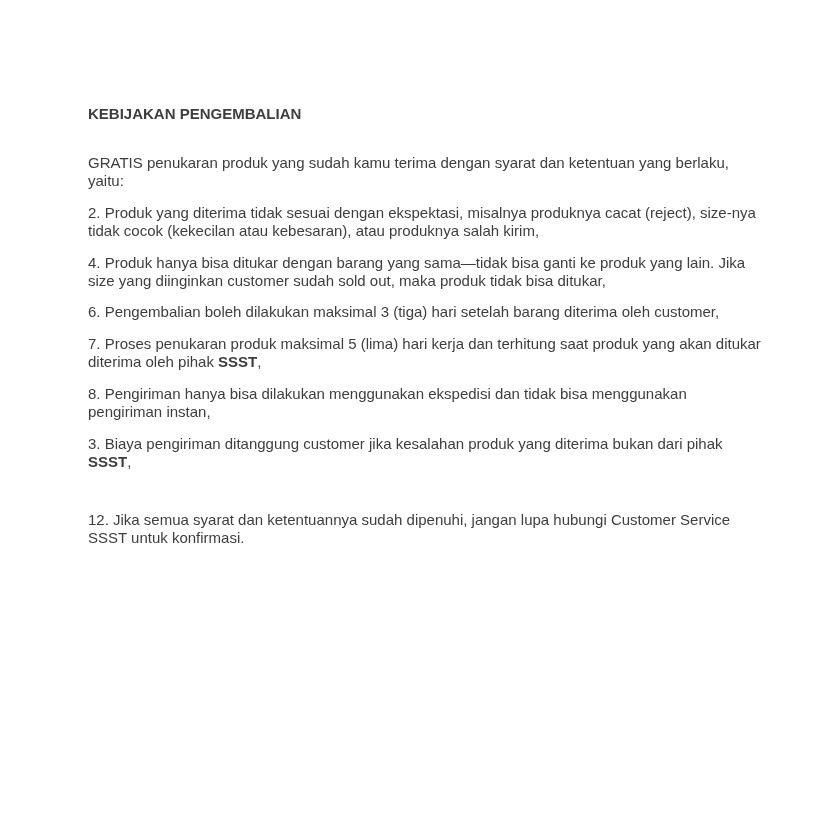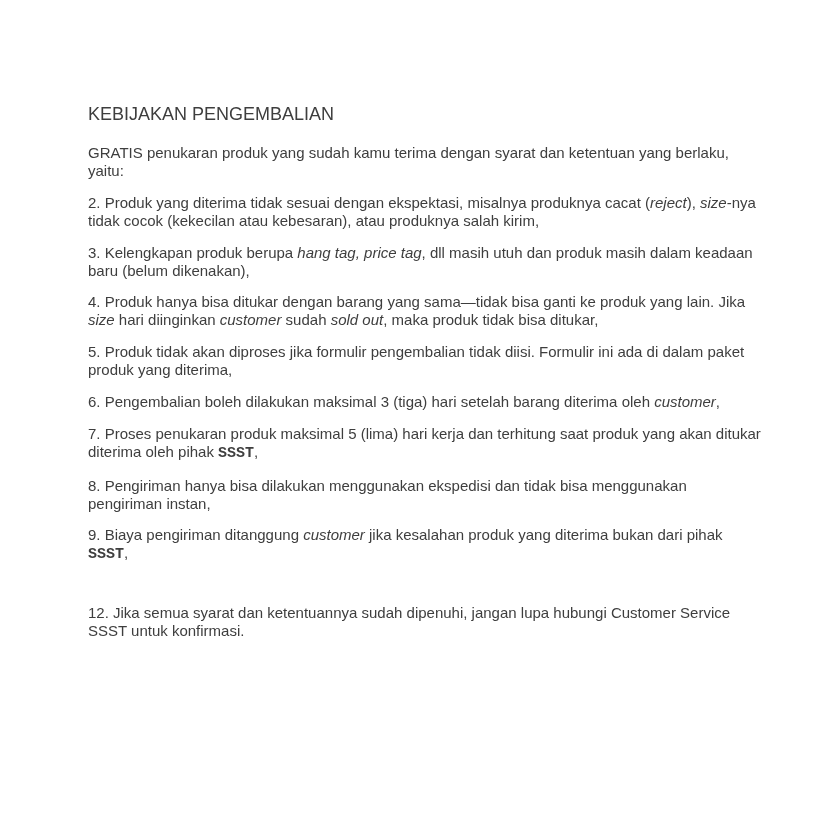--- a/index.html
+++ b/index.html
@@ -18,45 +18,43 @@
     left: 88px;
     top: 105px;
     width: 675.5px;
     font-family: "Liberation Sans", "DejaVu Sans", sans-serif;
     font-size: 15px;
     line-height: 18px;
     color: #3e3e3e;
     letter-spacing: 0;
   }
   .title {
-    font-size: 18px;
-    font-weight: 400;
-    margin: 0 0 21px 0;
+    font-size: 15px;
+    font-weight: 700;
+    margin: 0 0 31px 0;
     line-height: 18px;
   }
   .para {
     margin: 0 0 13.8px 0;
   }
   .para:last-child {
     margin-bottom: 0;
     margin-top: 40px;
   }
-  .it { font-style: italic; }
-  .bd { font-weight: 700; font-family: Liberation Mono, monospace; }
+  .it { }
+  .bd { font-weight: 700; }
 </style>
 </head>
 <body>
 
 <main class="doc">
   <h1 class="title">KEBIJAKAN PENGEMBALIAN</h1>
   <p class="para"><span>GRATIS penukaran produk yang sudah kamu terima dengan syarat dan ketentuan yang berlaku, yaitu:</span></p>
   <section>
       <p class="para"><span>2. Produk yang diterima tidak sesuai dengan ekspektasi, misalnya produknya cacat (</span><span class="it">reject</span><span>), </span><span class="it">size</span><span>-nya tidak cocok (kekecilan atau kebesaran), atau produknya salah kirim,</span></p>
-      <p class="para"><span>3. Kelengkapan produk berupa </span><span class="it">hang tag, price tag</span><span>, dll masih utuh dan produk masih dalam keadaan baru (belum dikenakan),</span></p>
-      <p class="para"><span>4. Produk hanya bisa ditukar dengan barang yang sama—tidak bisa ganti ke produk yang lain. Jika </span><span class="it">size</span><span> hari diinginkan </span><span class="it">customer</span><span> sudah </span><span class="it">sold out</span><span>, maka produk tidak bisa ditukar,</span></p>
-      <p class="para"><span>5. Produk tidak akan diproses jika formulir pengembalian tidak diisi. Formulir ini ada di dalam paket produk yang diterima,</span></p>
+      <p class="para"><span>4. Produk hanya bisa ditukar dengan barang yang sama—tidak bisa ganti ke produk yang lain. Jika </span><span class="it">size</span><span> yang diinginkan </span><span class="it">customer</span><span> sudah </span><span class="it">sold out</span><span>, maka produk tidak bisa ditukar,</span></p>
       <p class="para"><span>6. Pengembalian boleh dilakukan maksimal 3 (tiga) hari setelah barang diterima oleh </span><span class="it">customer</span><span>,</span></p>
       <p class="para"><span>7. Proses penukaran produk maksimal 5 (lima) hari kerja dan terhitung saat produk yang akan ditukar diterima oleh pihak </span><span class="bd">SSST</span><span>,</span></p>
       <p class="para"><span>8. Pengiriman hanya bisa dilakukan menggunakan ekspedisi dan tidak bisa menggunakan pengiriman instan,</span></p>
-      <p class="para"><span>9. Biaya pengiriman ditanggung </span><span class="it">customer</span><span> jika kesalahan produk yang diterima bukan dari pihak </span><span class="bd">SSST</span><span>,</span></p>
+      <p class="para"><span>3. Biaya pengiriman ditanggung </span><span class="it">customer</span><span> jika kesalahan produk yang diterima bukan dari pihak </span><span class="bd">SSST</span><span>,</span></p>
       <p class="para"><span>12. Jika semua syarat dan ketentuannya sudah dipenuhi, jangan lupa hubungi Customer Service SSST untuk konfirmasi.</span></p>
     </section>
 </main>
 
 </body></html>

